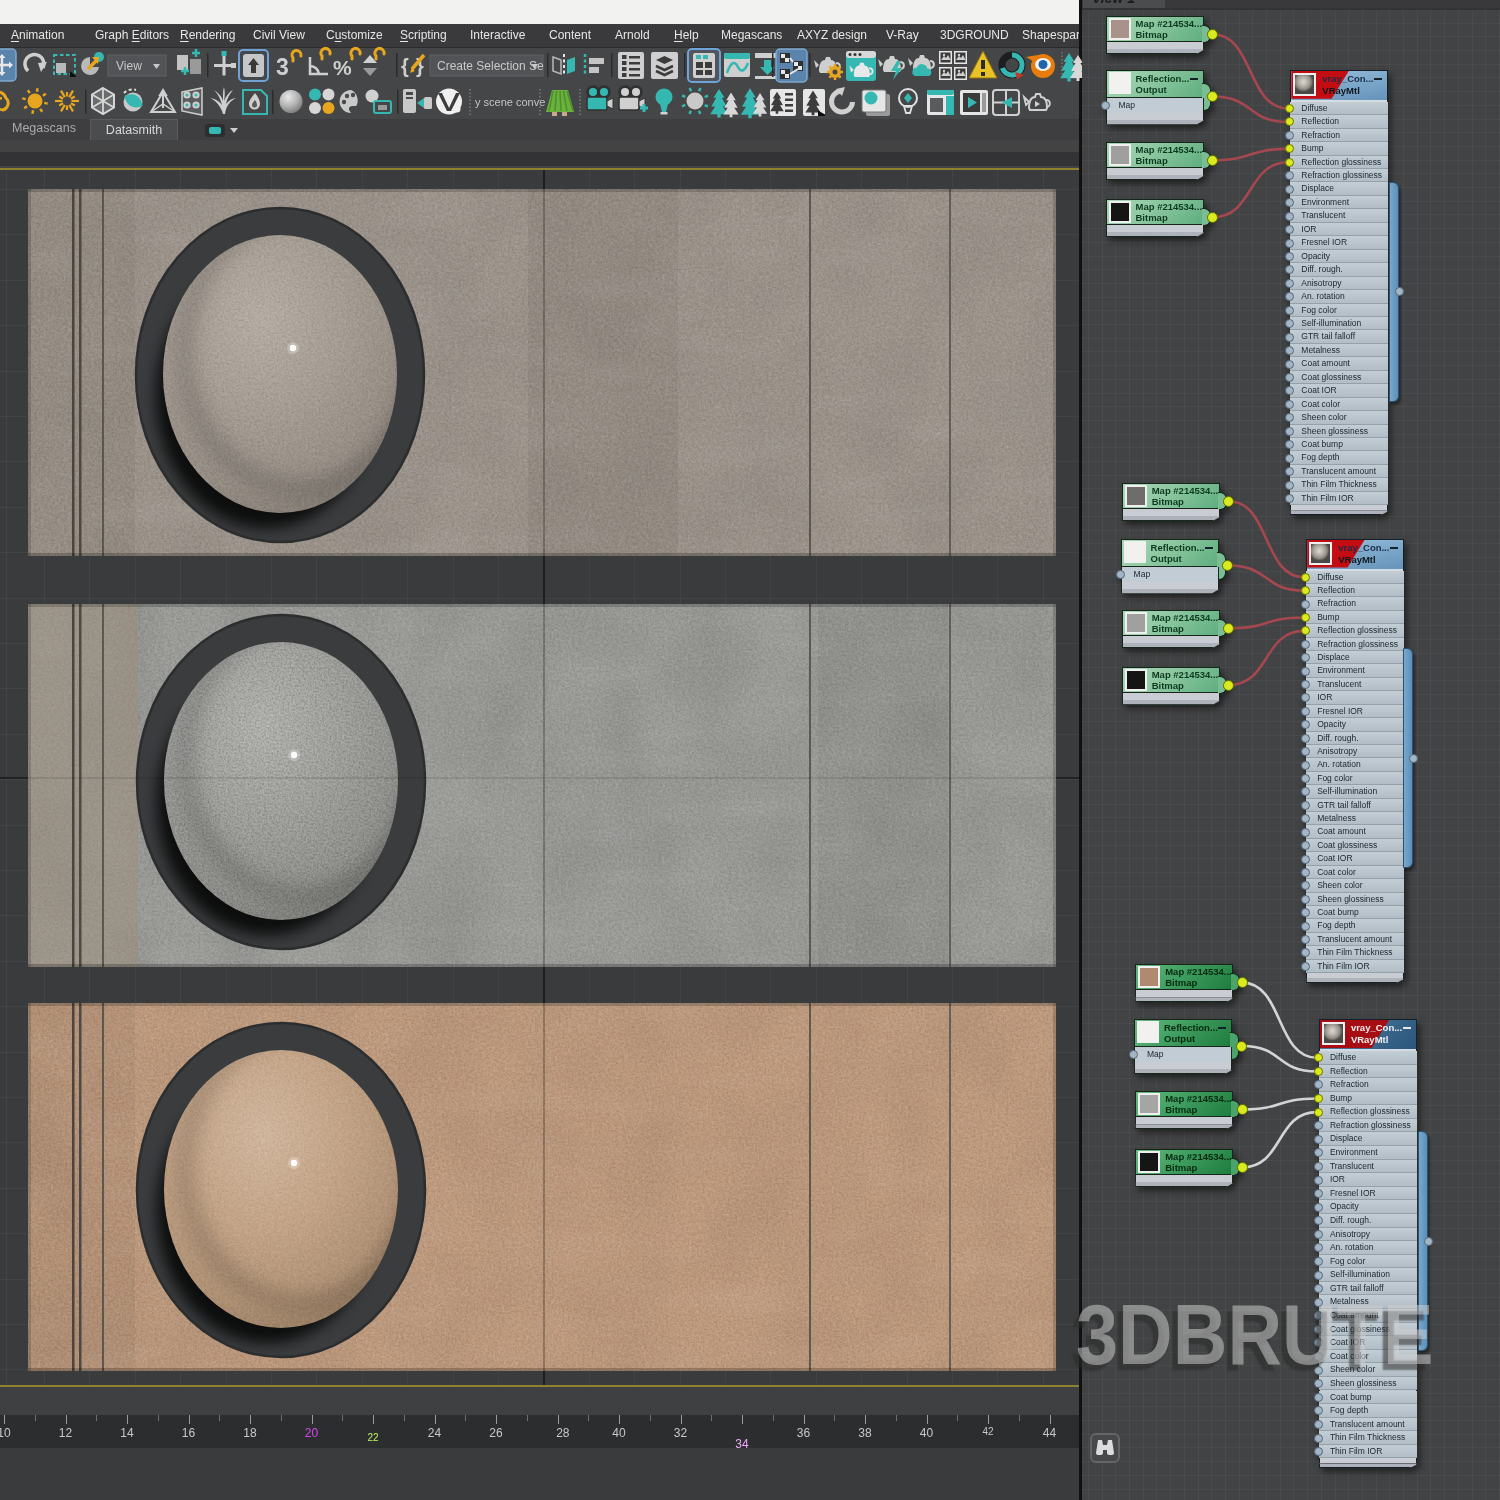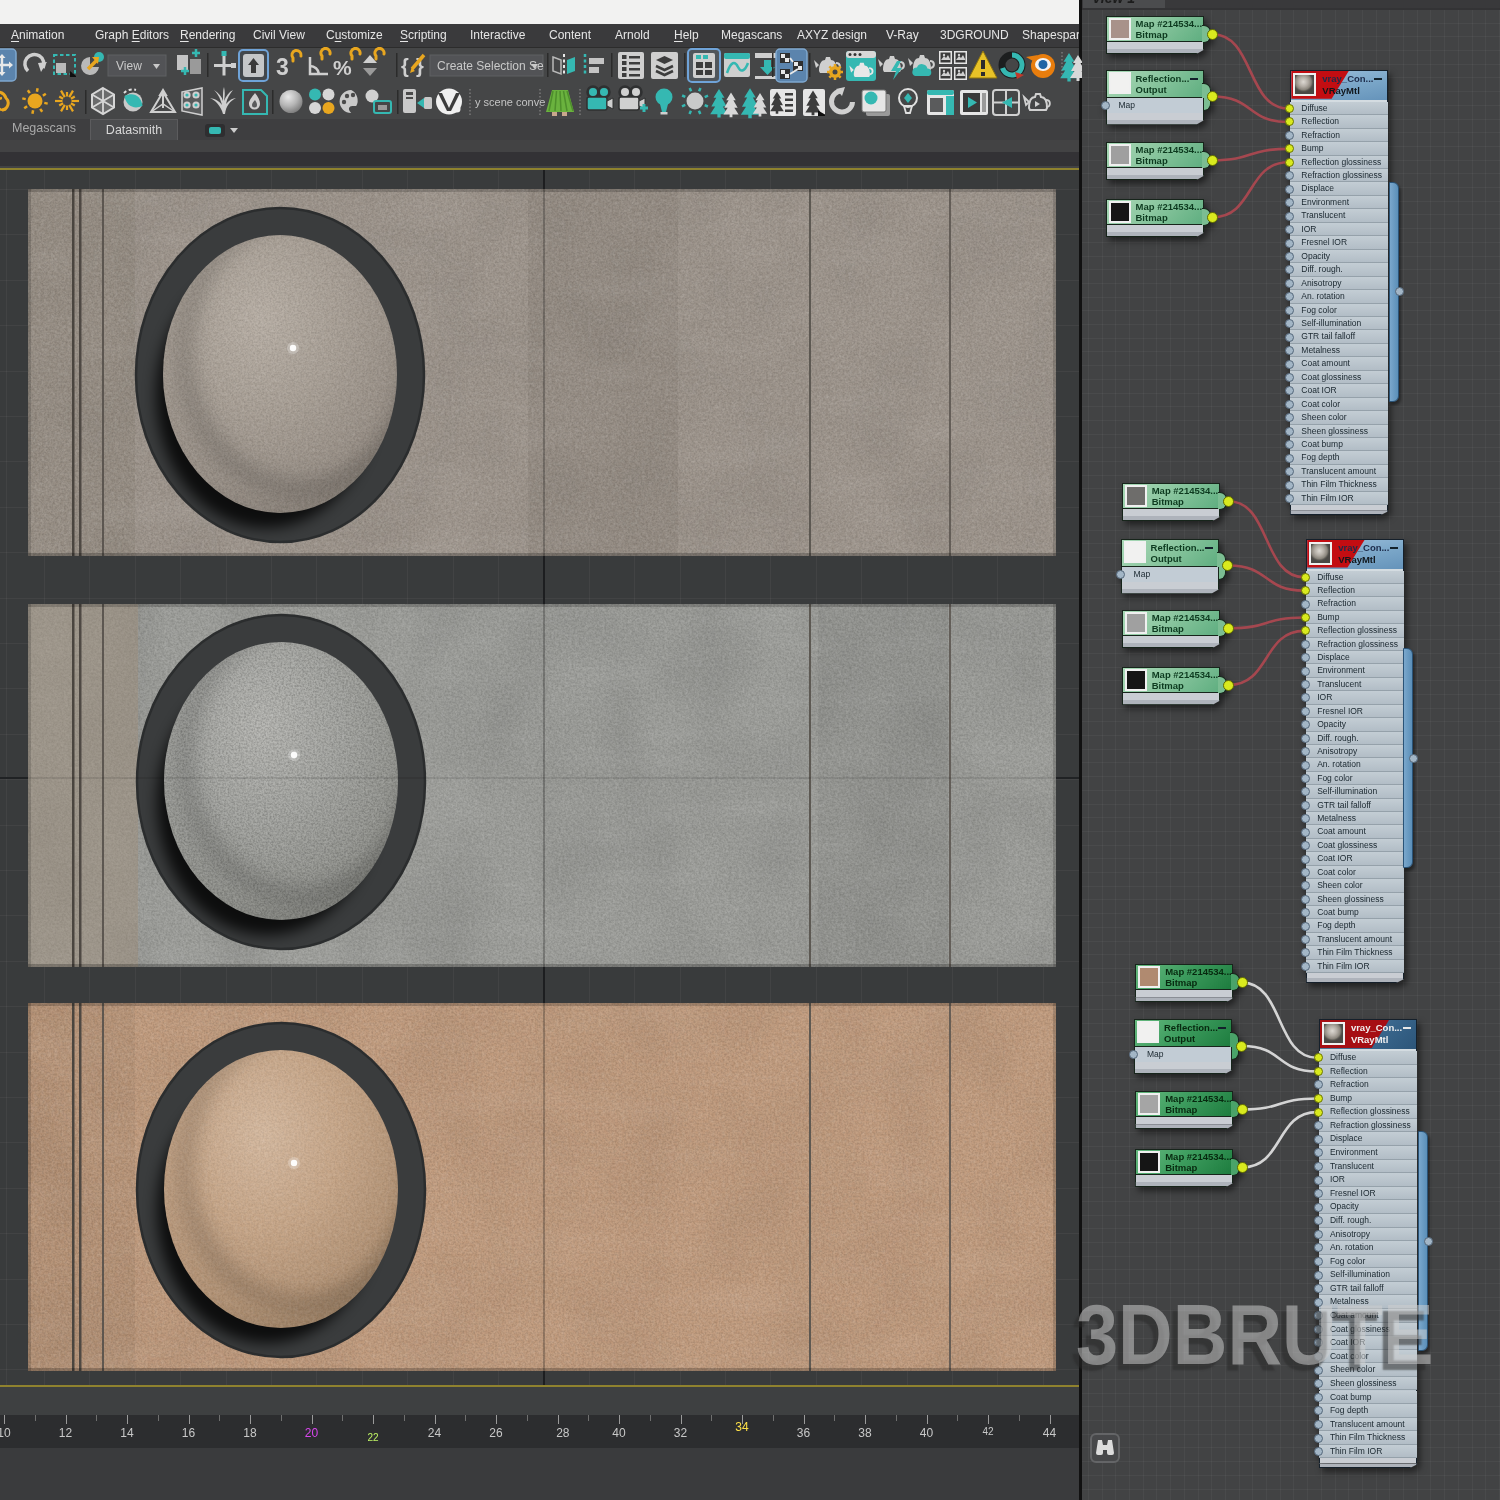--- a/index.html
+++ b/index.html
@@ -625,21 +625,21 @@
       <div class="abs" style="left:557.5px;top:0;width:1px;height:9px;background:#9a9a9a;"></div>
       <div class="abs" style="left:545.5px;top:11px;width:24px;text-align:right;color:#c8c8c8;font-size:12px;">28</div>
       <div class="abs" style="left:588.2px;top:0;width:1px;height:6px;background:#6f6f6f;"></div>
       <div class="abs" style="left:619.0px;top:0;width:1px;height:9px;background:#9a9a9a;"></div>
       <div class="abs" style="left:607.0px;top:11px;width:24px;text-align:center;color:#c8c8c8;font-size:12px;">40</div>
       <div class="abs" style="left:649.8px;top:0;width:1px;height:6px;background:#6f6f6f;"></div>
       <div class="abs" style="left:680.5px;top:0;width:1px;height:9px;background:#9a9a9a;"></div>
       <div class="abs" style="left:668.5px;top:11px;width:24px;text-align:center;color:#c8c8c8;font-size:12px;">32</div>
       <div class="abs" style="left:711.2px;top:0;width:1px;height:6px;background:#6f6f6f;"></div>
       <div class="abs" style="left:742.0px;top:0;width:1px;height:9px;background:#9a9a9a;"></div>
-      <div class="abs" style="left:730.0px;top:5px;width:24px;text-align:center;color:#fde047;font-size:12px;">34</div>
+      <div class="abs" style="left:730.0px;top:22px;width:24px;text-align:center;color:#f0abfc;font-size:12px;">34</div>
       <div class="abs" style="left:772.8px;top:0;width:1px;height:6px;background:#6f6f6f;"></div>
       <div class="abs" style="left:803.5px;top:0;width:1px;height:9px;background:#9a9a9a;"></div>
       <div class="abs" style="left:791.5px;top:11px;width:24px;text-align:center;color:#c8c8c8;font-size:12px;">36</div>
       <div class="abs" style="left:834.2px;top:0;width:1px;height:6px;background:#6f6f6f;"></div>
       <div class="abs" style="left:865.0px;top:0;width:1px;height:9px;background:#9a9a9a;"></div>
       <div class="abs" style="left:853.0px;top:11px;width:24px;text-align:center;color:#c8c8c8;font-size:12px;">38</div>
       <div class="abs" style="left:895.8px;top:0;width:1px;height:6px;background:#6f6f6f;"></div>
       <div class="abs" style="left:926.5px;top:0;width:1px;height:9px;background:#9a9a9a;"></div>
       <div class="abs" style="left:914.5px;top:11px;width:24px;text-align:center;color:#c8c8c8;font-size:12px;">40</div>
       <div class="abs" style="left:957.2px;top:0;width:1px;height:6px;background:#6f6f6f;"></div>

